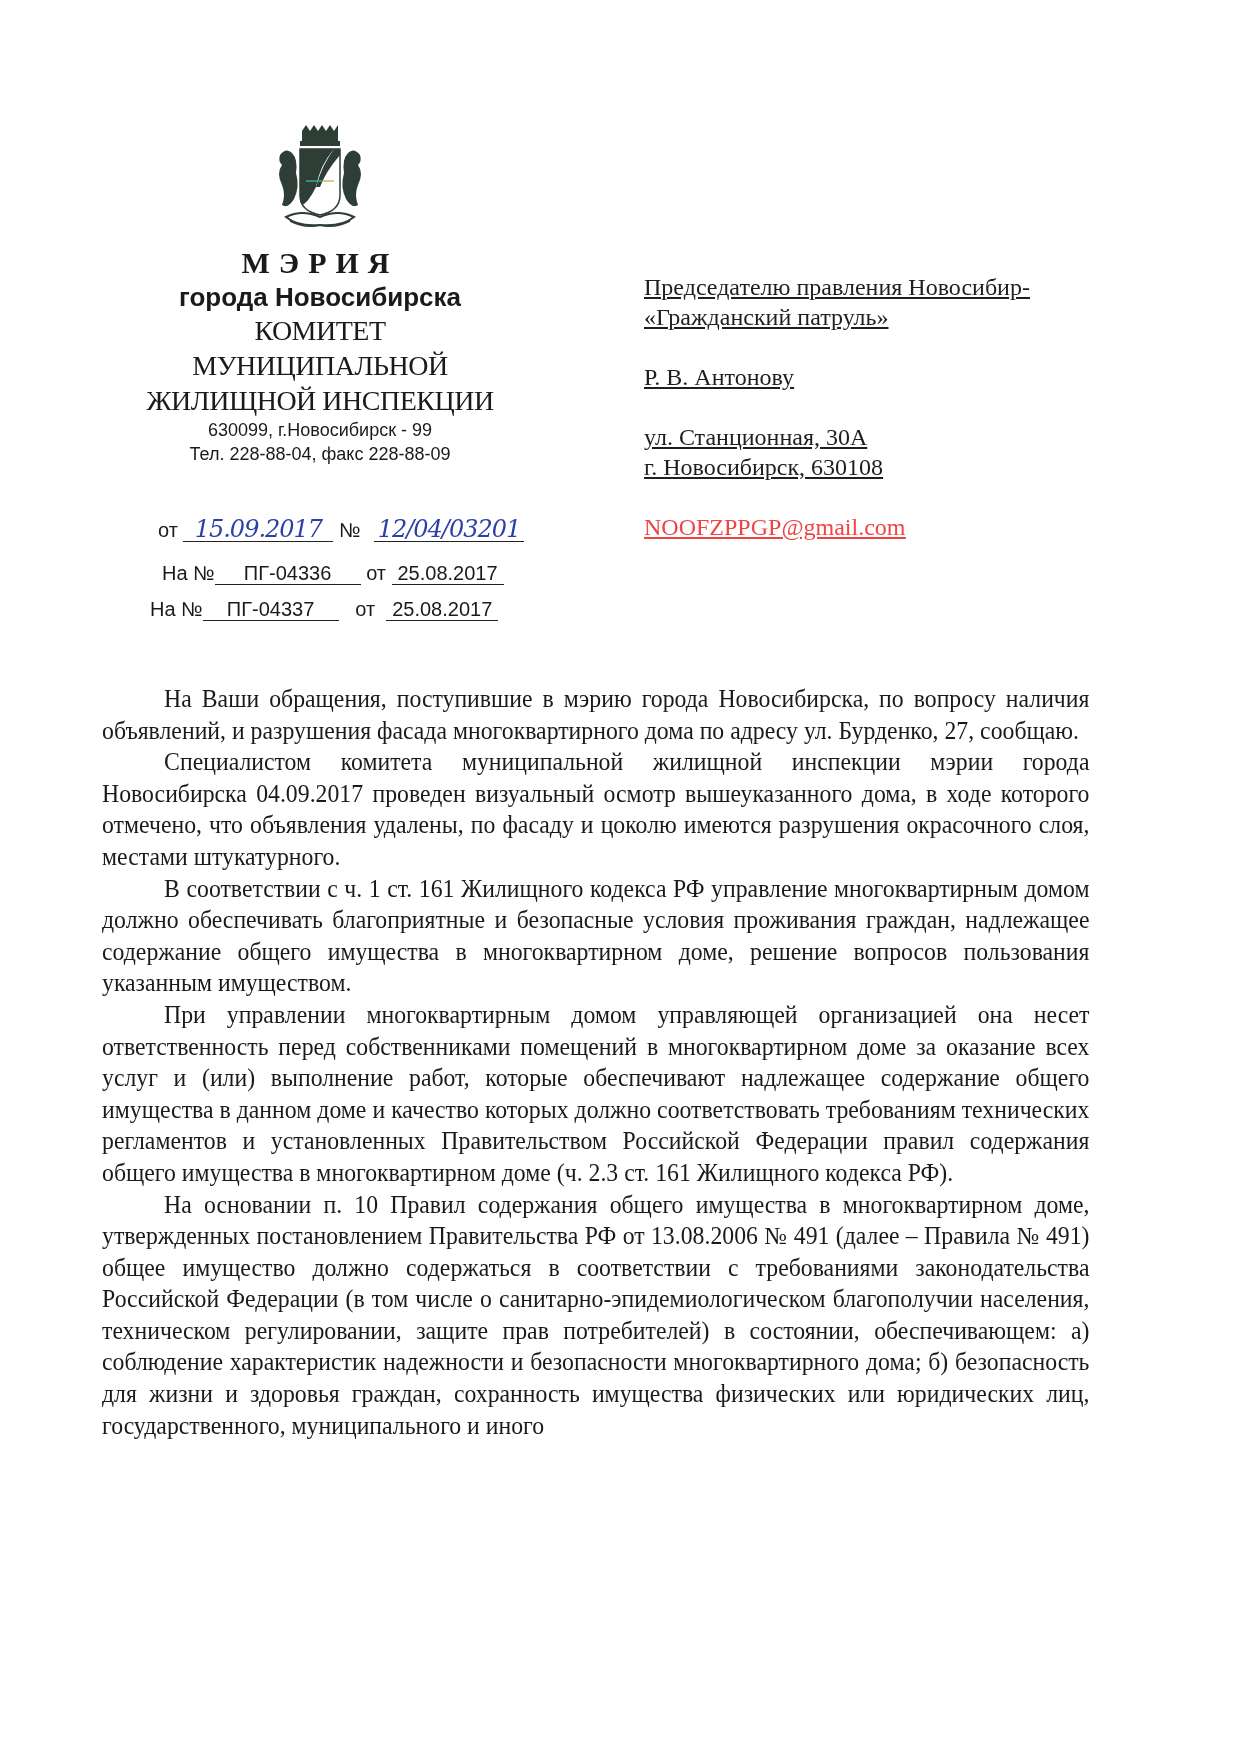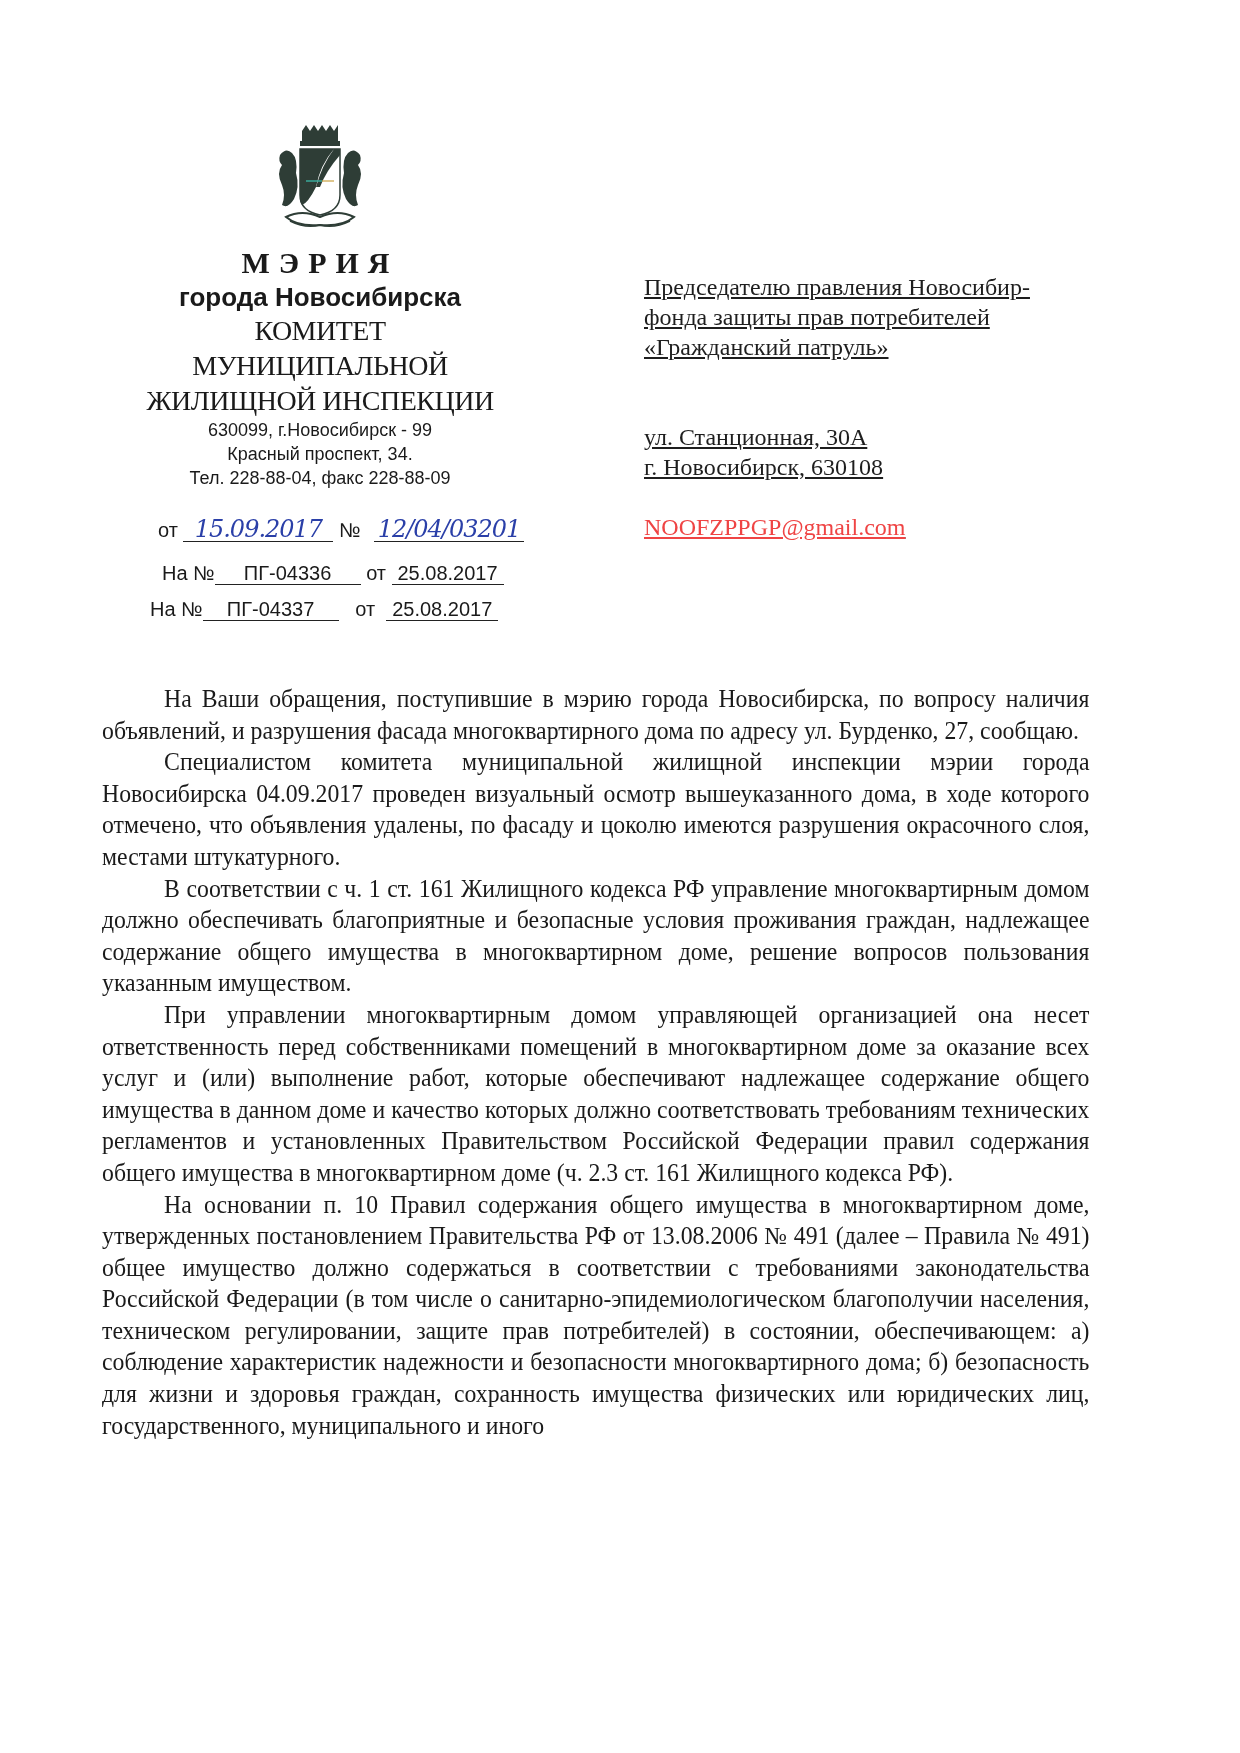--- a/index.html
+++ b/index.html
@@ -54,21 +54,20 @@
 
       <path d="M14 92 Q30 84 48 92 Q66 84 82 92 Q70 102 48 100 Q26 102 14 92 Z" fill="none" stroke="#2e3d36" stroke-width="2"></path>
       <path d="M18 96 Q34 104 48 100 Q62 104 78 96" fill="none" stroke="#2e3d36" stroke-width="1.5"></path>
     </svg>
     <div class="lh-mayor">МЭРИЯ</div>
     <div class="lh-city">города Новосибирска</div>
     <div class="lh-org">КОМИТЕТ</div>
     <div class="lh-org">МУНИЦИПАЛЬНОЙ</div>
     <div class="lh-org">ЖИЛИЩНОЙ ИНСПЕКЦИИ</div>
     <div class="lh-addr">630099, г.Новосибирск - 99</div>
-    <div class="lh-addr">Красный проспект, 34.</div>
     <div class="lh-addr">Тел. 228-88-04, факс 228-88-09</div>
   </div>
 
   <div class="reg reg-1">
     <span>от</span>
     <span class="u" style="width:150px;"><span class="hw">15.09.2017</span></span>
     <span>№</span>
     <span class="u" style="width:150px;margin-left:8px;"><span class="hw">12/04/03201</span></span>
   </div>
 
@@ -79,23 +78,23 @@
   </div>
 
   <div class="reg reg-3">
     <span>На №</span><span class="u" style="width:136px;">ПГ-04337</span>
     &nbsp;&nbsp;<span>от</span>&nbsp;
     <span class="u" style="width:112px;">25.08.2017</span>
   </div>
 
   <div class="addressee">
     <p>Председателю правления Новосибир-</p>
-    <p>фонда защиты прав потребителей</p>
     <p>«Гражданский патруль»</p>
     <div class="gap"></div>
+    <p>Р. В. Антонову</p>
     <div class="gap"></div>
     <p>ул. Станционная, 30А</p>
     <p>г. Новосибирск, 630108</p>
     <div class="gap"></div>
     <p><span class="email">NOOFZPPGP@gmail.com</span></p>
   </div>
 
   <div class="body">
     <p>На Ваши обращения, поступившие в мэрию города Новосибирска, по вопросу наличия объявлений, и разрушения фасада многоквартирного дома по адресу ул. Бурденко, 27, сообщаю.</p>
     <p>Специалистом комитета муниципальной жилищной инспекции мэрии города Новосибирска 04.09.2017 проведен визуальный осмотр вышеуказанного дома, в ходе которого отмечено, что объявления удалены, по фасаду и цоколю имеются разрушения окрасочного слоя, местами штукатурного.</p>

